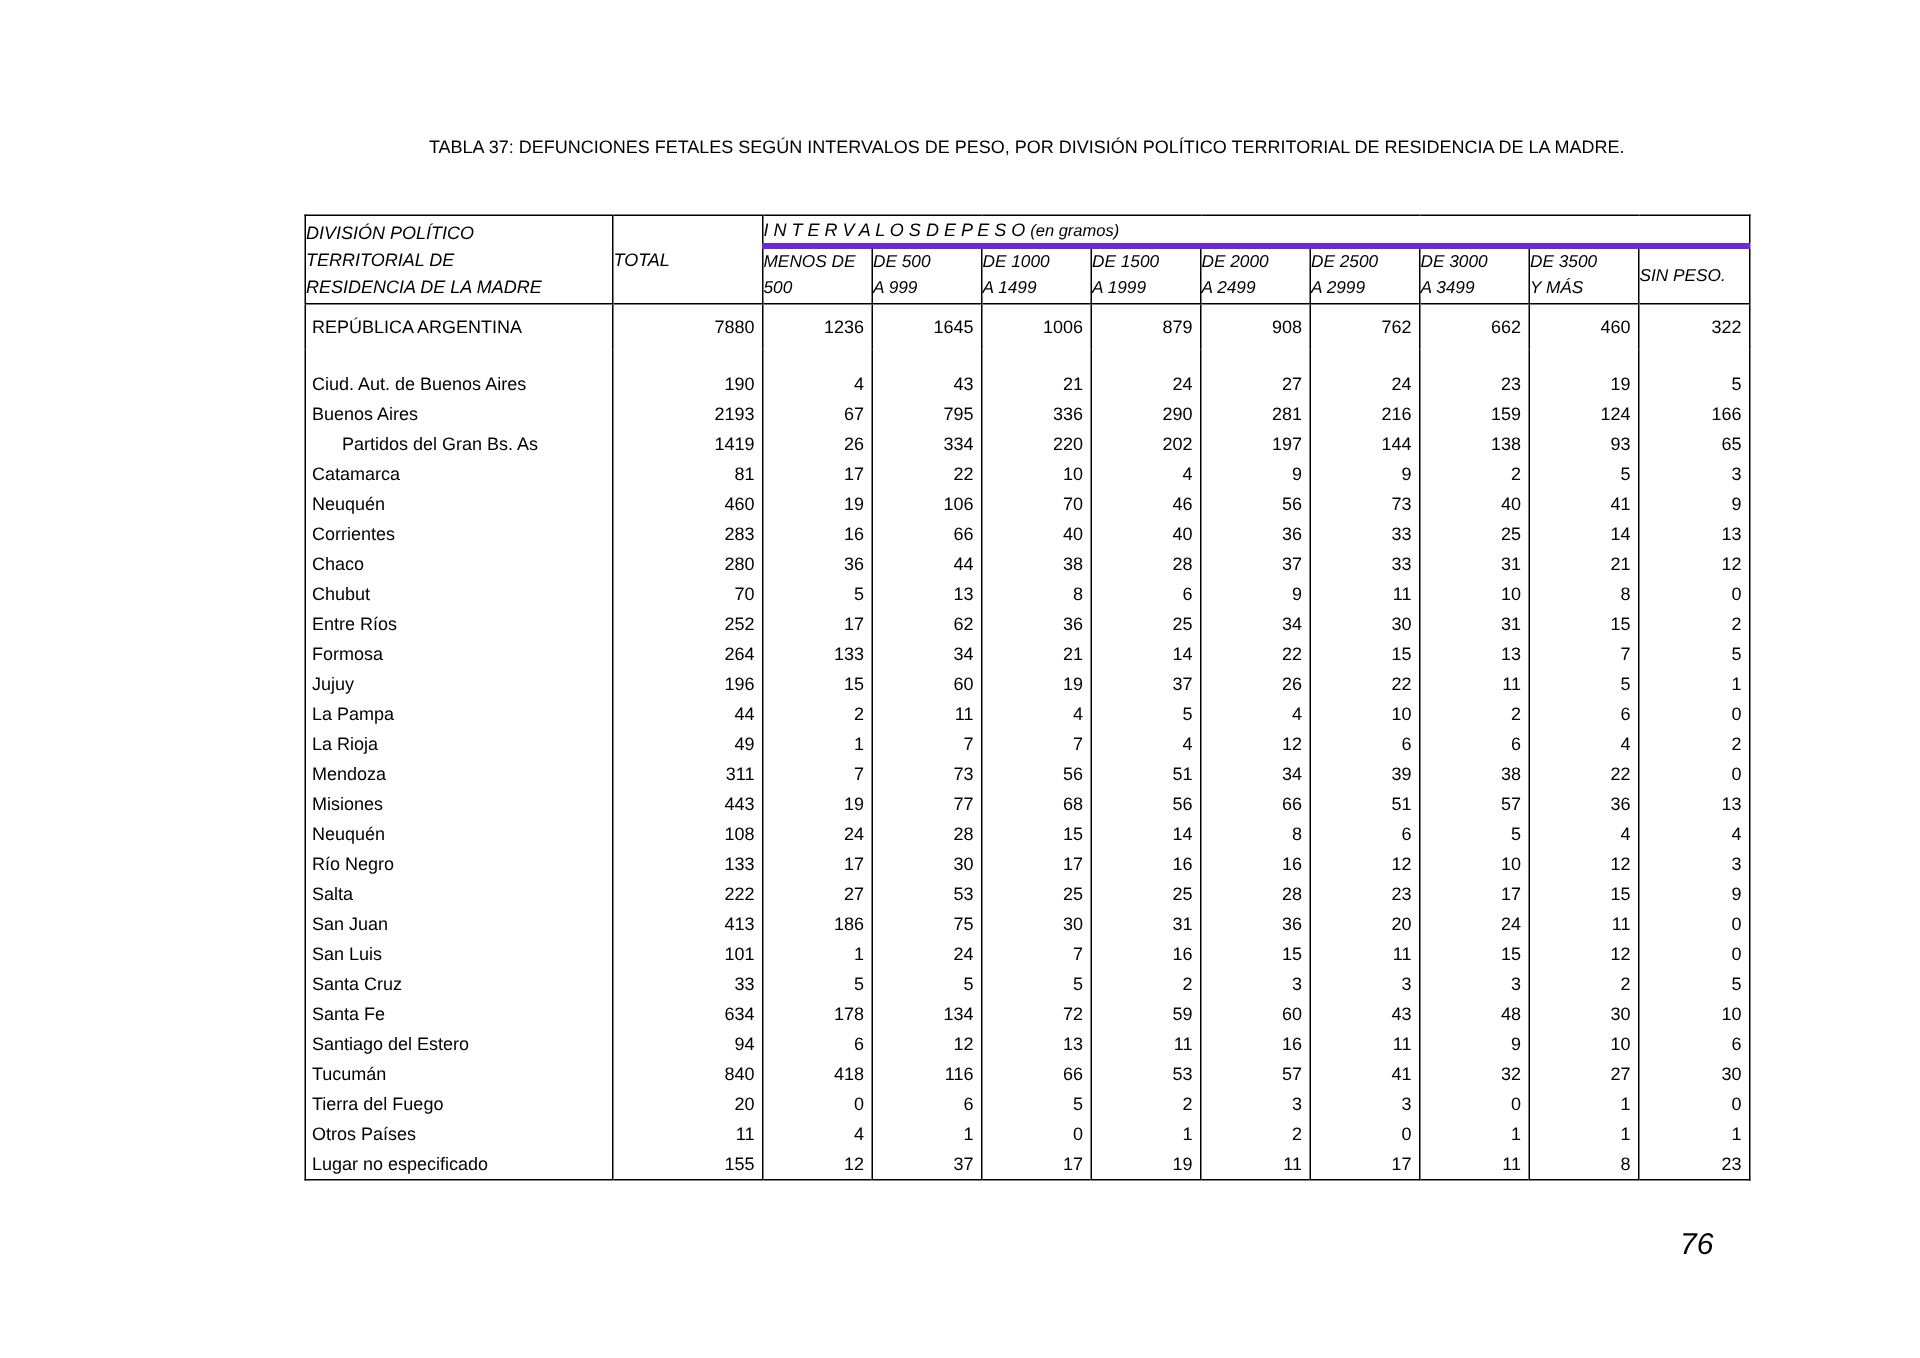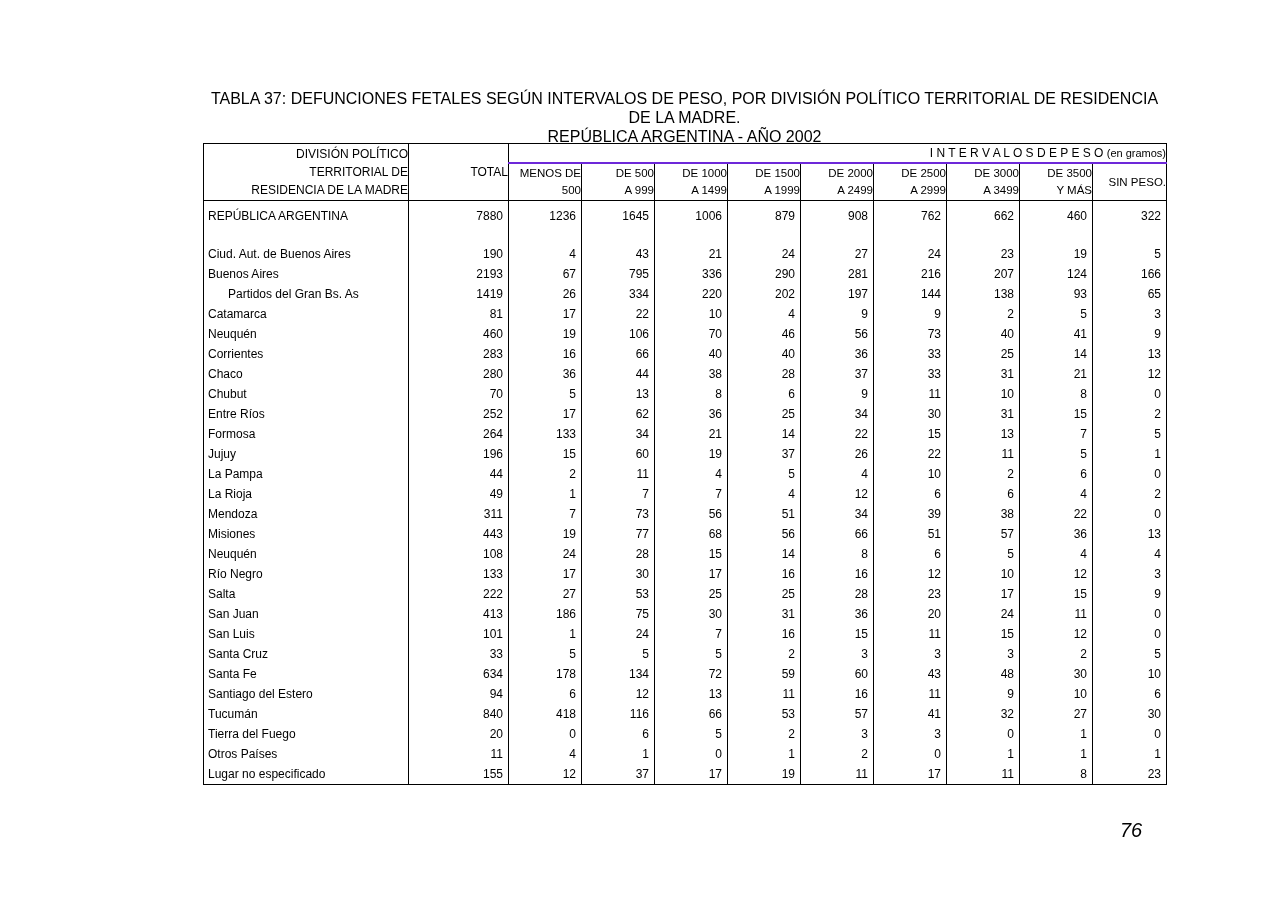--- a/index.html
+++ b/index.html
@@ -3,32 +3,32 @@
 <meta charset="utf-8">
 <style>
   html, body { margin: 0; padding: 0; background: #ffffff; }
   body {
     width: 1280px; height: 905px; position: relative;
     font-family: "Liberation Sans", "DejaVu Sans", sans-serif;
     color: #000;
   }
   .title {
     position: absolute; left: 203px; top: 89px; width: 963px;
-    text-align: center; font-size: 16px; line-height: 19px;
+    text-align: center; font-size: 12px; line-height: 19px;
   }
   .data-table {
     position: absolute; left: 203px; top: 143px; width: 963px;
     border-collapse: collapse; table-layout: fixed;
     font-size: 12px; border: 1px solid #000;
   }
   .data-table th { font-weight: normal; padding: 0; }
-  thead th { vertical-align: middle; text-align: right; }
+  thead th { vertical-align: middle; text-align: left; font-style: italic; }
   th.c1 { border-bottom: 1px solid #000; line-height: 18px; }
   th.total { border-left: 1px solid #000; border-bottom: 1px solid #000; }
-  th.group { border-left: 1px solid #000; border-bottom: 2px solid #6d28d9; height: 18px; white-space: nowrap; }
+  th.group { border-left: 1px solid #000; border-bottom: 4px solid #6d28d9; height: 18px; white-space: nowrap; }
   th.group .unit { font-size: 11px; }
   #interval-headers th {
     border-left: 1px solid #000; border-bottom: 1px solid #000;
     height: 36px; line-height: 17px; font-size: 11.5px; vertical-align: middle;
   }
   tbody td { height: 20px; vertical-align: middle; padding: 0; }
   td.label { text-align: left; padding-left: 4px; white-space: nowrap; overflow: hidden; }
   td.label.indent { padding-left: 24px; }
   td.num { border-left: 1px solid #000; text-align: right; padding-right: 5px; }
   tr.bold td { font-weight: normal; height: 30px; }
@@ -38,21 +38,20 @@
     font-size: 20px; font-style: italic;
   }
 </style>
 </head>
 <body>
 
 <div class="page">
 
   <div class="title">
     <div>TABLA 37: DEFUNCIONES FETALES SEGÚN INTERVALOS DE PESO, POR DIVISIÓN POLÍTICO TERRITORIAL DE RESIDENCIA DE LA MADRE.</div>
-    <div>REPÚBLICA ARGENTINA - AÑO 2002</div>
   </div>
 
   <table class="data-table">
     <colgroup>
       <col style="width:205px">
       <col style="width:100px">
       <col style="width:73px">
         <col style="width:73px">
         <col style="width:73px">
       <col style="width:73px">
@@ -156,21 +155,21 @@
         </tr>
         <tr>
           <td class="label">Buenos Aires</td>
           <td class="num">2193</td>
           <td class="num">67</td>
           <td class="num">795</td>
           <td class="num">336</td>
           <td class="num">290</td>
           <td class="num">281</td>
           <td class="num">216</td>
-          <td class="num">207</td>
+          <td class="num">159</td>
           <td class="num">124</td>
           <td class="num">166</td>
         </tr>
         <tr>
           <td class="label indent">Partidos del Gran Bs. As</td>
           <td class="num">1419</td>
           <td class="num">26</td>
           <td class="num">334</td>
           <td class="num">220</td>
           <td class="num">202</td>

